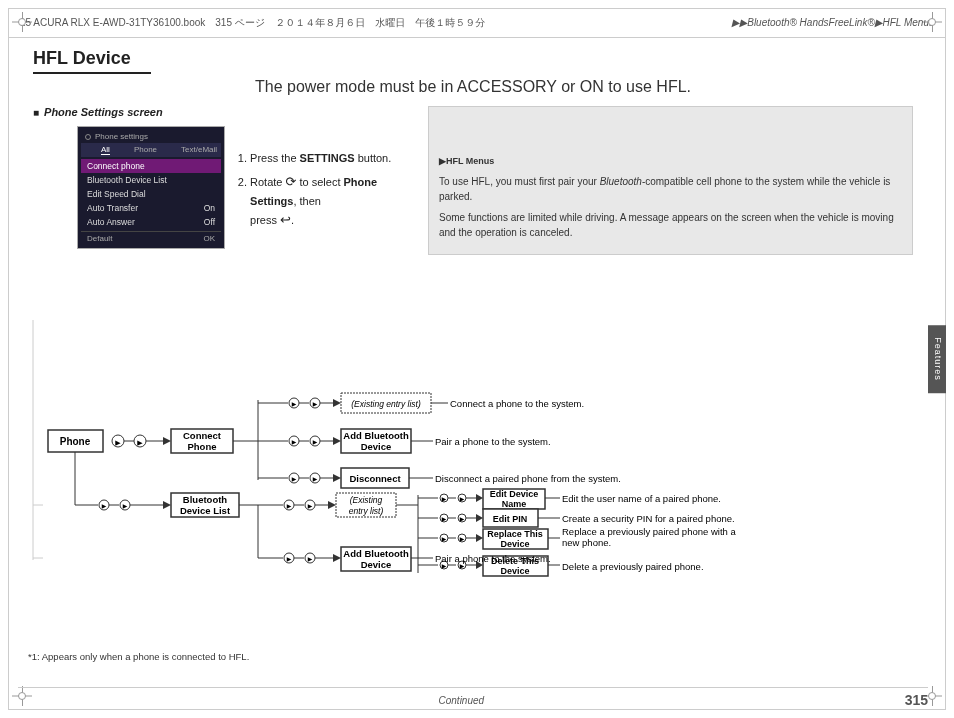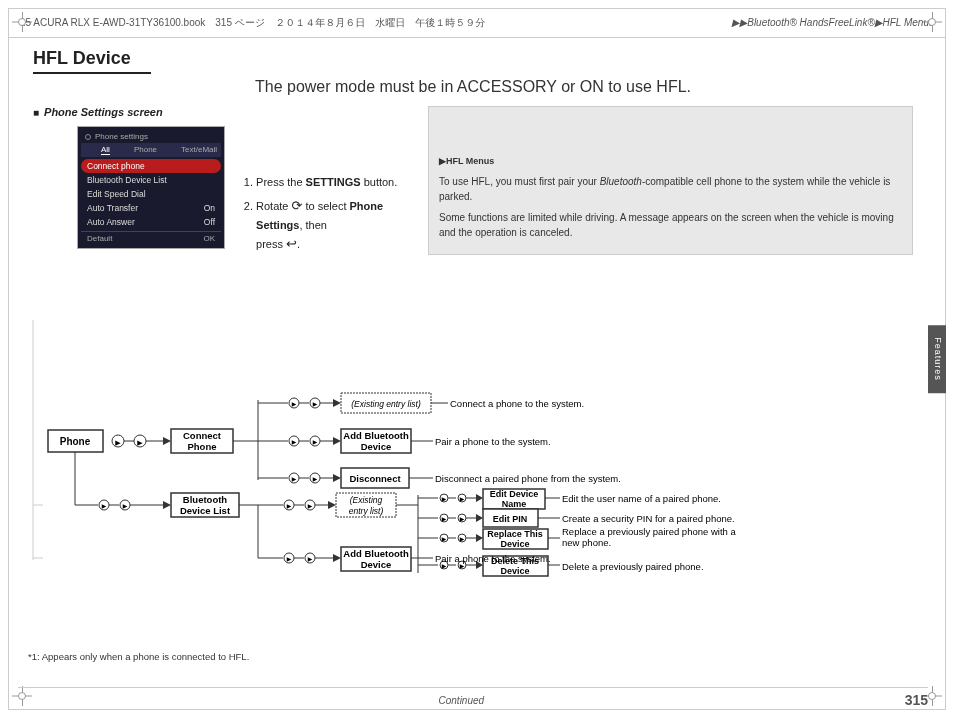--- a/index.html
+++ b/index.html
@@ -178,23 +178,22 @@
       border-bottom: 1px solid #fff;
     }
     .ps-item {
       padding: 2px 6px;
       font-size: 8.5px;
       color: #ddd;
       display: flex;
       justify-content: space-between;
     }
     .ps-item.selected {
-      background: #b91c1c;
+      background: #701a75;
       color: #fff;
-      border-radius: 7px;
     }
     .ps-footer {
       display: flex;
       justify-content: space-between;
       padding: 2px 6px;
       font-size: 8px;
       color: #aaa;
       border-top: 1px solid #444;
       margin-top: 2px;
     }
@@ -297,21 +296,21 @@
   <div class="page-subtitle">The power mode must be in ACCESSORY or ON to use HFL.</div>
 
   
   <div class="two-col">
 
     <div class="col-left">
       <div class="section-heading">
         <span>Phone Settings screen</span>
       </div>
 
-      <div style="display:flex; gap:16px; align-items:flex-end;padding-left:44px;">
+      <div style="display:flex; gap:10px; align-items:center;padding-left:44px;">
 
         <div class="phone-settings-img">
           <div style="font-size:8px; padding:2px 4px; color:#aaa; display:flex; align-items:center; gap:4px;">
             <span style="width:6px;height:6px;border-radius:50%;border:1px solid #888;display:inline-block;"></span>
             <span>Phone settings</span>
           </div>
           <div class="ps-header">
             <span class="ps-tab active">All</span>
             <span class="ps-tab">Phone</span>
             <span class="ps-tab">Text/eMail</span>

